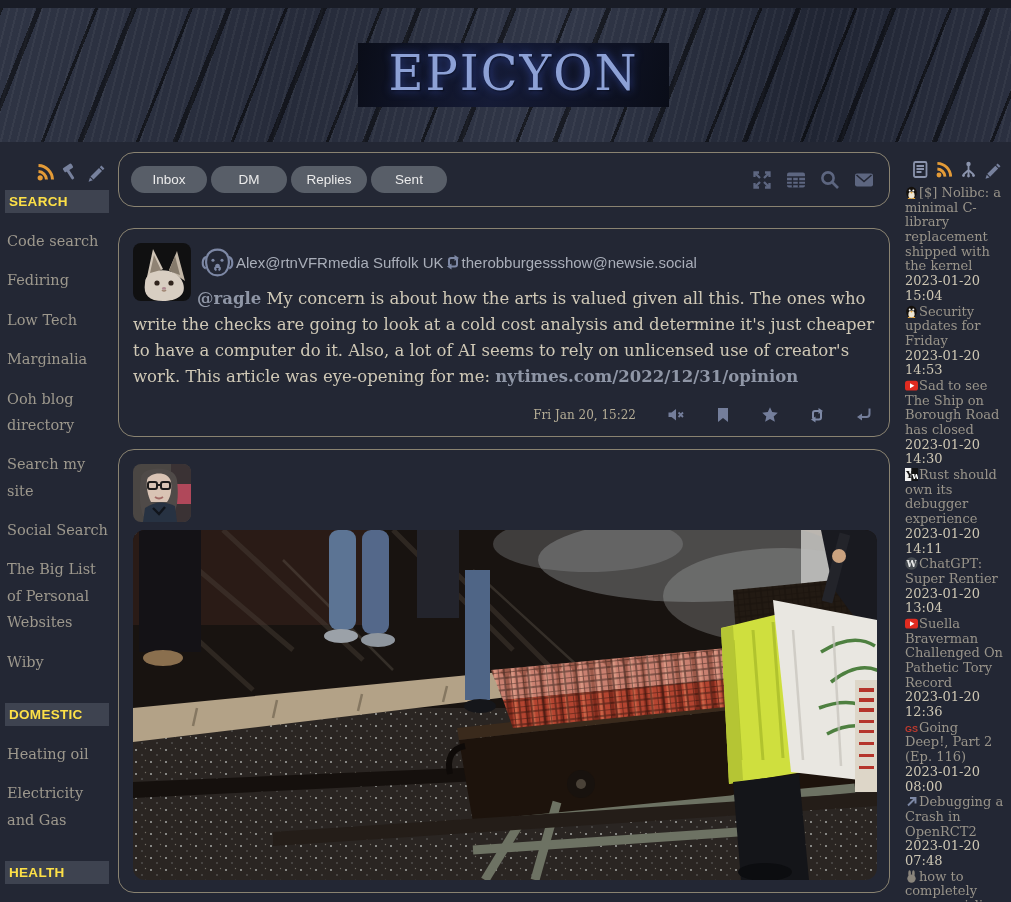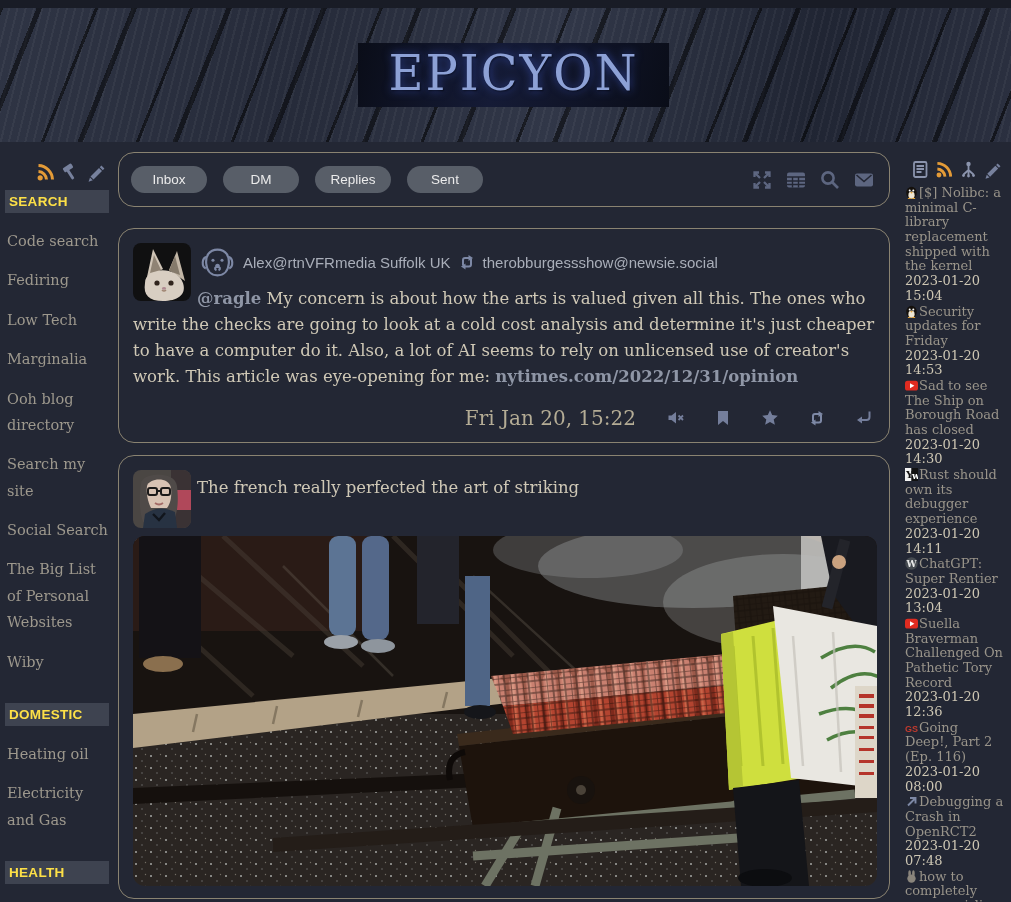--- a/index.html
+++ b/index.html
@@ -41,46 +41,46 @@
   .side-link {
     display:block; margin:0 5px 13px 7px; color:#9d988d;
     font-family:"DejaVu Serif", serif; font-size:14.5px; line-height:1.82;
   }
 
   
   .tl-header {
     height:55px; border:1px solid #8a8371; border-radius:16px;
     display:flex; align-items:center; justify-content:space-between; padding:0 14px 0 12px;
   }
-  .tabs { display:flex; gap:16px; }
+  .tabs { display:flex; gap:4px; }
   .tab-btn {
     background:#585e68; border:none; border-radius:14px; color:#ebebeb;
     font-family:"Liberation Sans", sans-serif; font-size:13.5px;
     width:76px; padding:6px 0; text-align:center; cursor:pointer;
   }
   .tl-icons { display:flex; gap:12px; align-items:center; }
   .tl-icons a { display:block; width:22px; height:22px; }
 
   .post {
     border:1px solid #8a8371; border-radius:16px; margin-top:21px;
     padding:14px 12px 12px 14px; overflow:hidden;
   }
   .post + .post { margin-top:12px; }
   .avatar { float:left; width:58px; height:58px; border-radius:8px; overflow:hidden;
             margin:0 6px 8px 0; cursor:pointer; }
-  .post-header { display:flex; align-items:center; gap:7px; height:38px; padding-left:2px; }
+  .post-header { display:flex; align-items:center; height:38px; padding-left:2px; }
   .post-header .name { color:#a9aeb9; font-size:15px; }
   .post-body {
     font-family:"DejaVu Serif", serif; font-size:16.5px; line-height:26px;
     color:#cfc8b6; margin-top:5px;
   }
   .post-body a, .mention { color:#8f96a6;font-weight:bold; }
   .post-footer { clear:right; display:flex; justify-content:flex-end; align-items:center;
                  gap:29px; margin-top:16px; padding-right:4px; }
-  .post-date { font-family:"DejaVu Serif", serif; font-size:20px; color:#b4ac95; margin-right:2px; }
+  .post-date { font-family:"DejaVu Serif", serif; font-size:12px; color:#b4ac95; margin-right:2px; }
   .post-footer a { display:block; width:18px; height:18px; }
   .post-photo { clear:left; display:block; margin-top:10px; border-radius:12px; overflow:hidden;
                 width:744px; height:350px; cursor:pointer; }
 
   
   .news-icons { display:flex; justify-content:flex-end; gap:5px; padding-right:8px; margin-bottom:7px; }
   .news-icons a { display:block; width:19px; height:19px; }
   .news-item { font-family:"DejaVu Serif", serif; font-size:13px; line-height:1.13;
                margin:0 0 1px 7px; width:100px; }
   .news-item .title { color:#99948a; }
@@ -322,21 +322,20 @@
         <path d="M8,14 C8,2 42,0 44,16 C46,34 44,44 40,52 L10,52 C6,40 6,26 8,14 Z" fill="#4f4a48"></path>
         <path d="M14,16 C16,8 36,6 38,18 C39,28 37,34 34,38 L18,38 C15,32 13,24 14,16 Z" fill="#d9c3b4"></path>
         <rect x="15" y="18" width="9" height="7" rx="2" fill="none" stroke="#1c1a1a" stroke-width="2"></rect>
         <rect x="28" y="18" width="9" height="7" rx="2" fill="none" stroke="#1c1a1a" stroke-width="2"></rect>
         <line x1="24" y1="21" x2="28" y2="21" stroke="#1c1a1a" stroke-width="2"></line>
         <path d="M22,33 q4,3 8,0" stroke="#a36a66" stroke-width="1.8" fill="none"></path>
         <path d="M12,44 q14,-10 30,-2 L44,58 L10,58 Z" fill="#273242"></path>
         <path d="M20,44 l6,6 6,-7" stroke="#11151c" stroke-width="2.4" fill="none"></path>
       </svg>
     </div>
-    <p class="post-body"><span>The french really perfected the art of striking</span></p>
 
     <div class="post-photo">
       <svg viewBox="0 0 744 350" width="744" height="350">
         <defs>
           <pattern id="spk" width="15" height="12" patternUnits="userSpaceOnUse">
             <rect width="15" height="12" fill="#2a2522"></rect>
             <circle cx="3" cy="4" r="1" fill="#cfd3cf" opacity=".75"></circle>
             <circle cx="9" cy="9" r=".8" fill="#9aa0a0" opacity=".55"></circle>
             <circle cx="12.5" cy="2.5" r=".7" fill="#b9b4a4" opacity=".5"></circle>
           </pattern>

